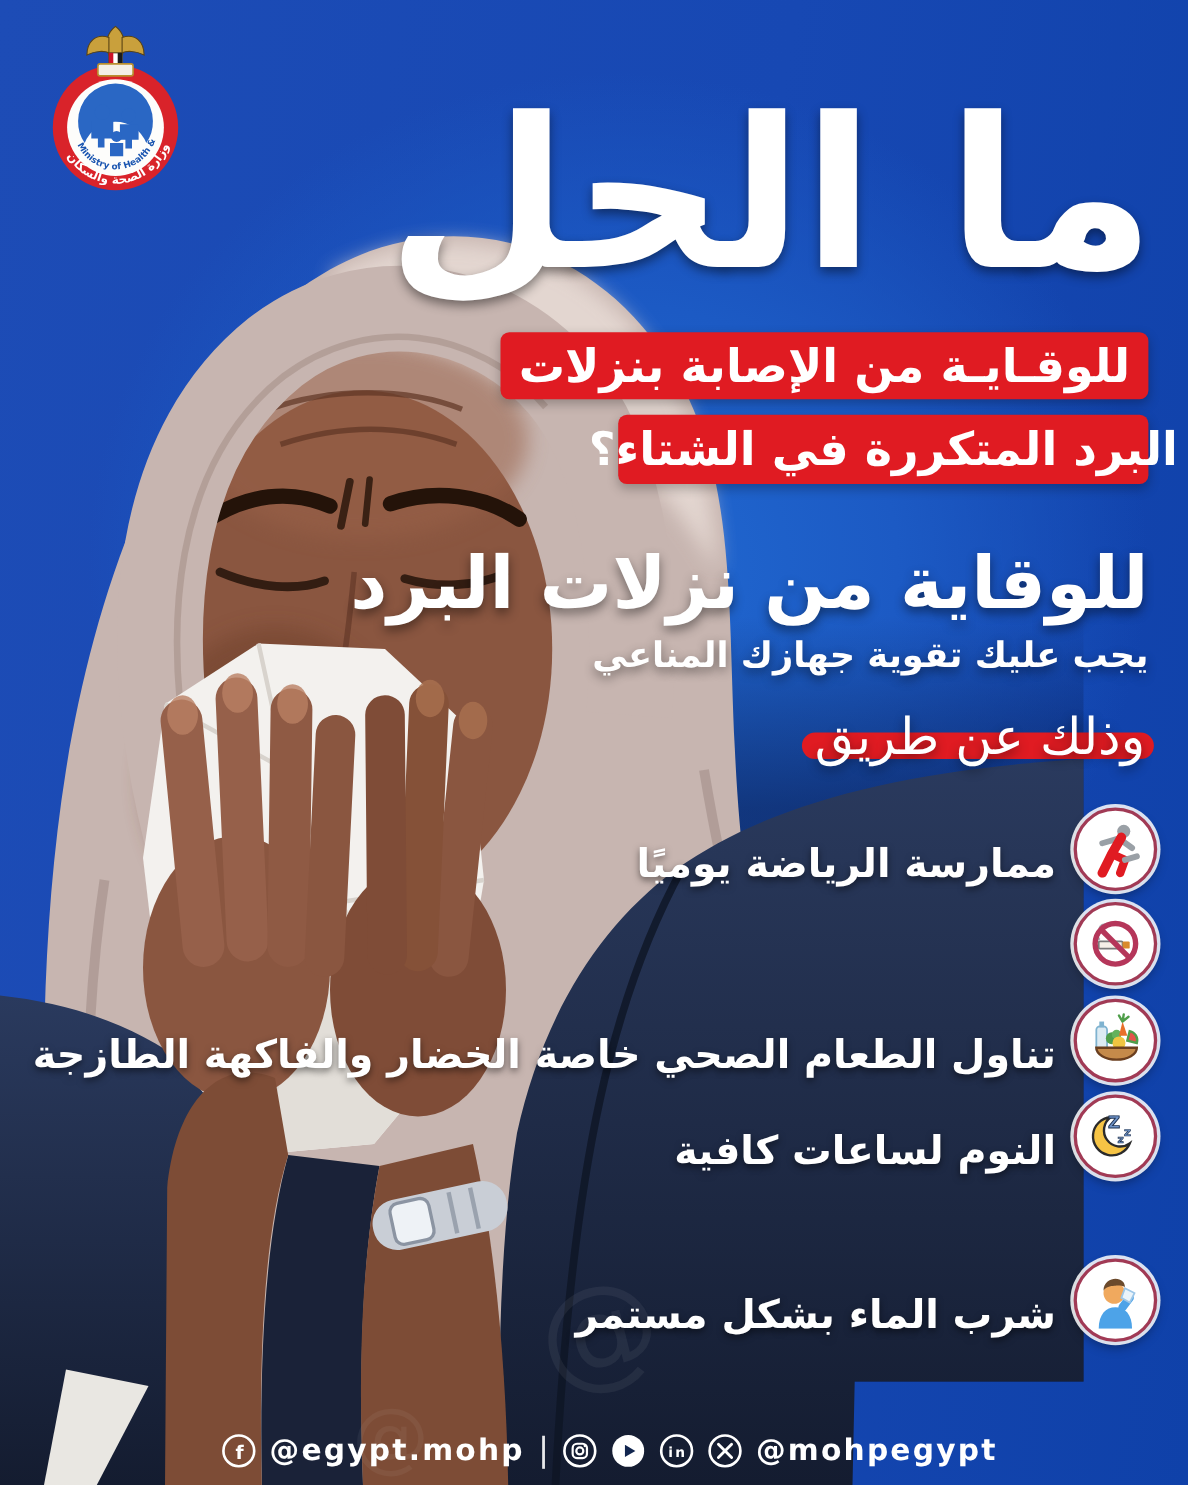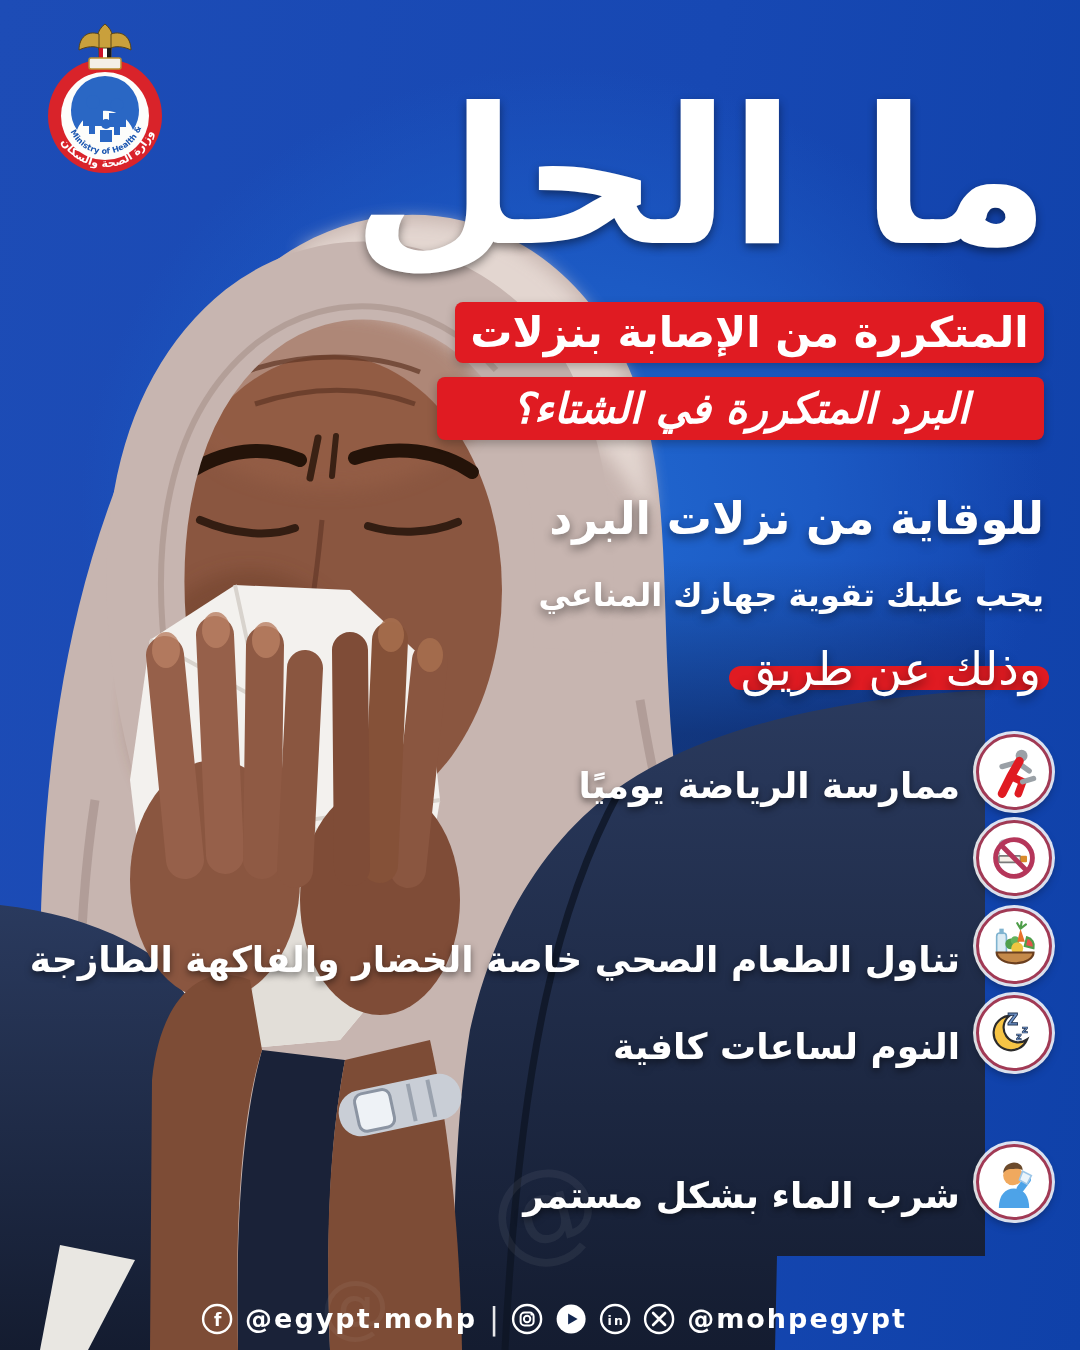--- a/index.html
+++ b/index.html
@@ -8,22 +8,22 @@
     background:
       radial-gradient(62% 46% at 52% 38%, #2169d1 0%, #1c5ac4 38%, rgba(28,90,196,0) 72%),
       linear-gradient(100deg, #1d4cb6 0%, #1748b3 55%, #0f41a9 100%);}
   .abs{position:absolute;}
   .photo{position:absolute;inset:0;width:1080px;height:1350px;z-index:1;}
   .txt{color:#fff;z-index:5;direction:rtl;white-space:nowrap;text-shadow:0 4px 10px rgba(0,0,0,.45);}
   .headline{right:30px;top:88px;font-size:190px;line-height:.95;font-weight:900;letter-spacing:0;}
   .banner{z-index:5;background:#e01b22;border-radius:8px;display:flex;align-items:center;justify-content:center;
     color:#fff;font-weight:bold;direction:rtl;white-space:nowrap;box-shadow:0 4px 10px rgba(0,0,0,.25);}
   .banner1{right:36px;top:302px;width:589px;height:61px;font-size:42px;}
-  .banner2{right:36px;top:377px;width:607px;height:63px;font-size:42px;font-style:italic;}
-  .sub1{right:36px;top:492px;font-size:45px;font-weight:900;}
+  .banner2{right:36px;top:377px;width:482px;height:63px;font-size:42px;}
+  .sub1{right:36px;top:492px;font-size:66px;font-weight:900;}
   .sub2{right:36px;top:576px;font-size:32px;font-weight:bold;}
   .method{right:39px;top:642px;font-size:46px;font-weight:normal;z-index:5;direction:rtl;white-space:nowrap;color:#fff;}
   .method .lbl{position:relative;z-index:2;text-shadow:0 4px 10px rgba(0,0,0,.45);}
   .method .bar{position:absolute;left:-12px;right:-8px;bottom:6px;height:24px;background:#e01b22;border-radius:12px;z-index:1;}
   .tip{position:absolute;right:28px;display:flex;align-items:center;gap:16px;direction:rtl;z-index:5;}
   .tip .badge{width:70px;height:70px;border-radius:50%;background:#fff;border:3px solid #a13a55;flex:0 0 auto;
     box-shadow:0 0 0 3px rgba(255,255,255,.85),0 5px 10px rgba(0,0,0,.35);display:flex;align-items:center;justify-content:center;}
   .tip .badge svg{width:52px;height:52px;}
   .tip .label{color:#fff;font-size:36px;font-weight:bold;text-shadow:0 3px 7px rgba(0,0,0,.5);white-space:nowrap;margin-top:27px;}
   .t1{top:734px}.t2{top:820px}.t3{top:908px}.t4{top:995px}.t5{top:1144px}.t6{top:1171px}
@@ -151,21 +151,21 @@
       <textPath href="#arcEn" startOffset="4%">Ministry of Health &amp; Population</textPath>
     </text>
     <text font-size="11" font-weight="bold" fill="#ffffff">
       <textPath href="#arcAr" startOffset="12%">وزارة الصحة والسكان</textPath>
     </text>
   </svg>
 
   <div class="abs txt headline">ما الحل</div>
 
   <div class="abs banner banner1">
-    <span>المتكررة من الإصابة بنزلات</span>
+    <span>للوقـايـة من الإصابة بنزلات</span>
   </div>
   <div class="abs banner banner2">
     <span>البرد المتكررة في الشتاء؟</span>
   </div>
 
   <div class="abs txt sub1">للوقاية من نزلات البرد</div>
   <div class="abs txt sub2">يجب عليك تقوية جهازك المناعي</div>
   <div class="abs method">
     <span class="bar"></span>
     <span class="lbl">وذلك عن طريق</span>

